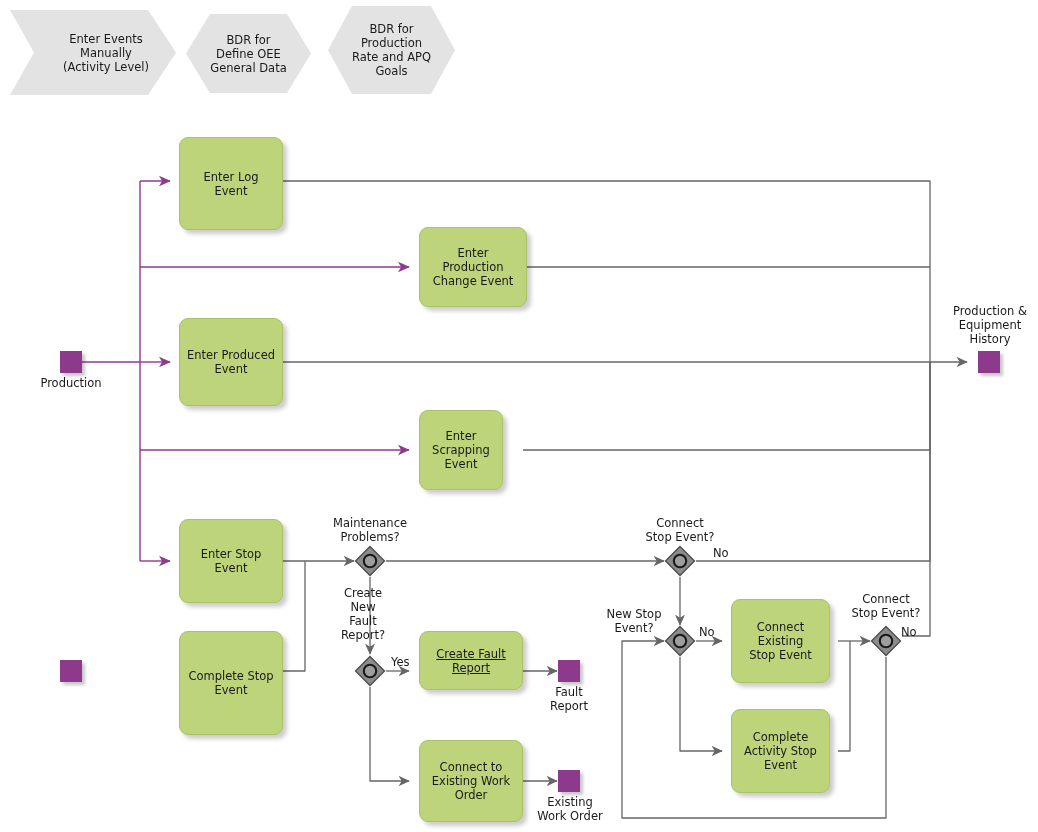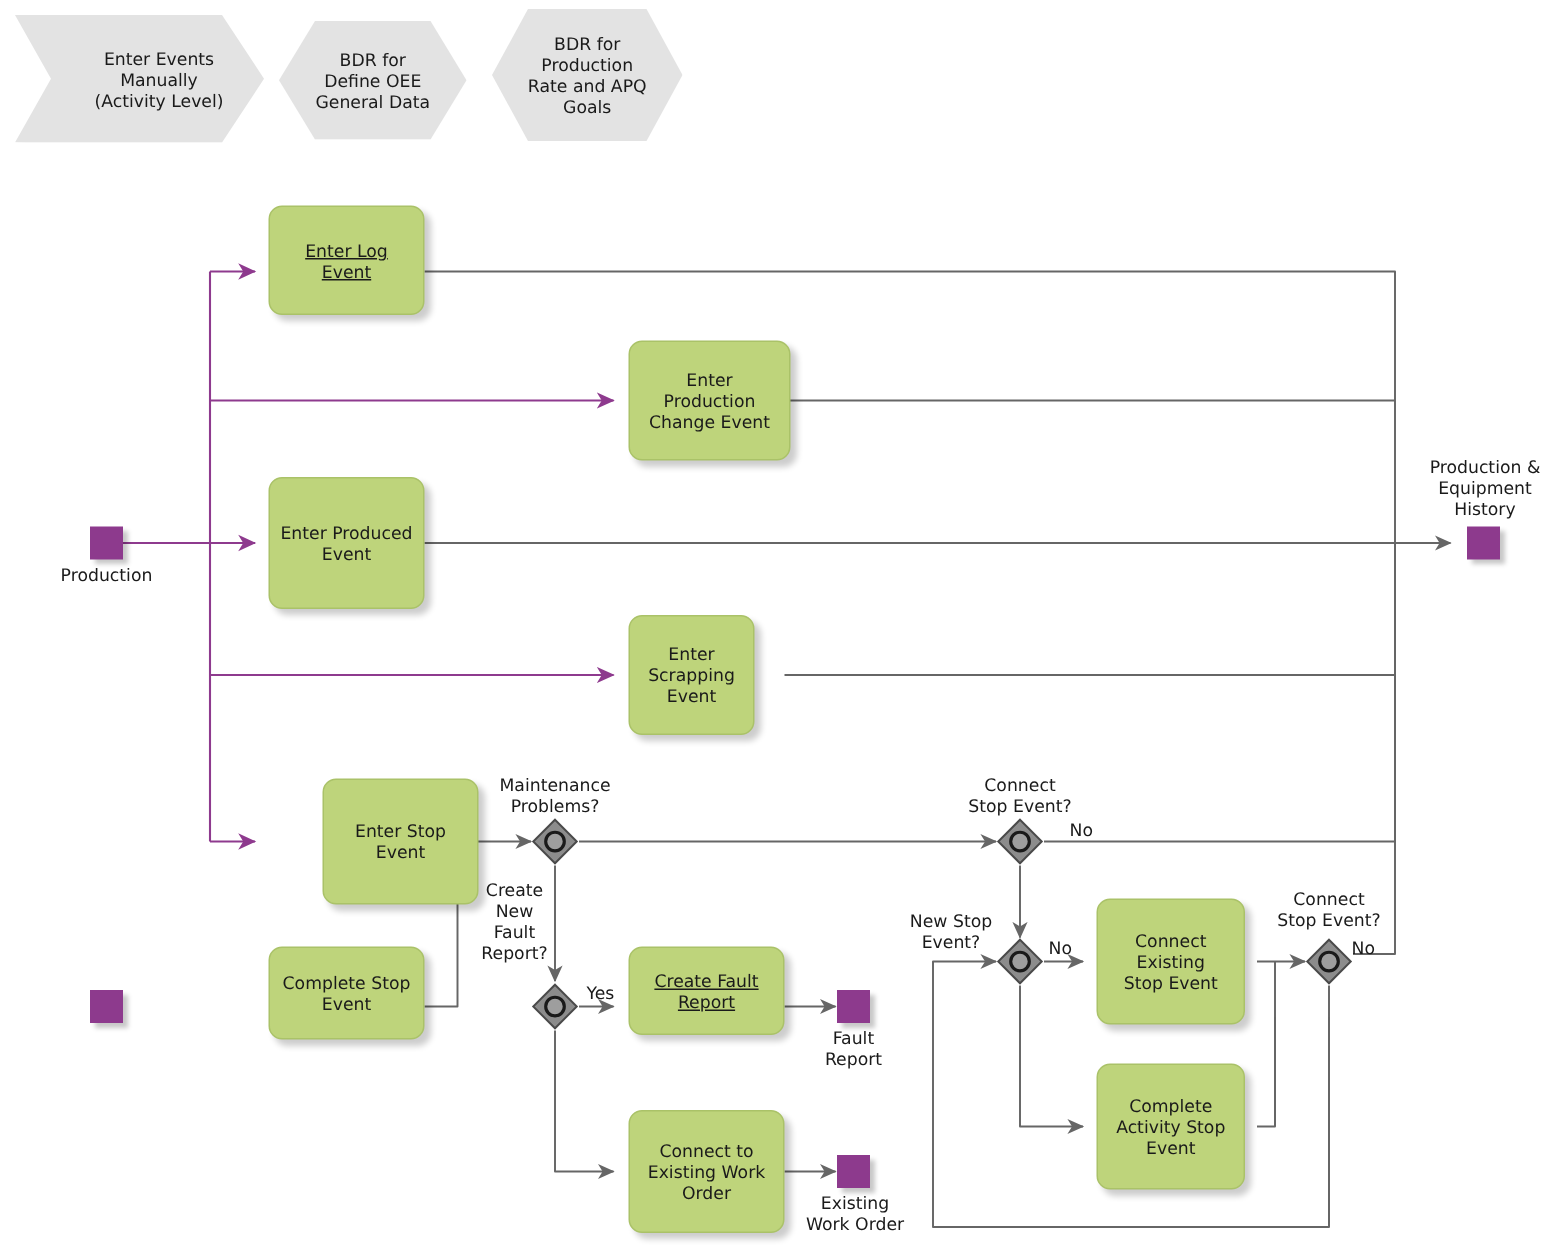--- a/index.html
+++ b/index.html
@@ -206,44 +206,44 @@
 History</div>
 
   <div class="evtsq" style="left:558px;top:660px;"></div>
   <div class="evtlabel" style="left:524px;top:685px;width:90px;">Fault
 Report</div>
 
   <div class="evtsq" style="left:558px;top:770px;"></div>
   <div class="evtlabel" style="left:518px;top:795px;width:104px;">Existing
 Work Order</div>
 
-  <div class="task" style="left:179px;top:137px;width:104px;height:73px;text-decoration:underline;">
+  <div class="task" style="left:179px;top:137px;width:104px;height:93px;">
     <span style="white-space:pre-line;">Enter Log Event</span>
   </div>
 
   <div class="task" style="left:419px;top:227px;width:108px;height:80px;">
     <span style="white-space:pre-line;">Enter Production
 Change Event</span>
   </div>
 
   <div class="task" style="left:179px;top:318px;width:104px;height:88px;">
     <span style="white-space:pre-line;">Enter Produced
 Event</span>
   </div>
 
   <div class="task" style="left:419px;top:410px;width:84px;height:80px;">
     <span style="white-space:pre-line;">Enter Scrapping
 Event</span>
   </div>
 
-  <div class="task" style="left:179px;top:519px;width:104px;height:84px;margin-left:36px;">
+  <div class="task" style="left:179px;top:519px;width:104px;height:84px;">
     <span style="white-space:pre-line;">Enter Stop Event</span>
   </div>
 
-  <div class="task" style="left:179px;top:631px;width:104px;height:62px;">
+  <div class="task" style="left:179px;top:631px;width:104px;height:104px;">
     <span style="white-space:pre-line;">Complete Stop
 Event</span>
   </div>
 
   <div class="task" style="left:419px;top:631px;width:104px;height:59px;text-decoration:underline;">
     <span style="white-space:pre-line;">Create Fault
 Report</span>
   </div>
 
   <div class="task" style="left:731px;top:599px;width:99px;height:84px;">
@@ -273,21 +273,21 @@
   </div>
   <div class="gwlabel" style="left:316px;top:516px;width:108px;">Maintenance
 Problems?</div>
 
   <div class="gw" style="left:354px;top:655px;">
     <svg width="32" height="32" viewBox="0 0 32 32">
       <path d="M16,1.5 L30.5,16 L16,30.5 L1.5,16 Z" fill="#8c8c8c" stroke="#4a4a4a" stroke-width="1.3"></path>
       <circle cx="16" cy="16" r="6.2" fill="#9e9e9e" stroke="#1a1a1a" stroke-width="2.1"></circle>
     </svg>
   </div>
-  <div class="gwlabel" style="left:306px;top:586px;width:74px;">Create
+  <div class="gwlabel" style="left:306px;top:586px;width:74px;padding-left:20px;">Create
 New
 Fault
 Report?</div>
 
   <div class="gw" style="left:664px;top:545px;">
     <svg width="32" height="32" viewBox="0 0 32 32">
       <path d="M16,1.5 L30.5,16 L16,30.5 L1.5,16 Z" fill="#8c8c8c" stroke="#4a4a4a" stroke-width="1.3"></path>
       <circle cx="16" cy="16" r="6.2" fill="#9e9e9e" stroke="#1a1a1a" stroke-width="2.1"></circle>
     </svg>
   </div>

